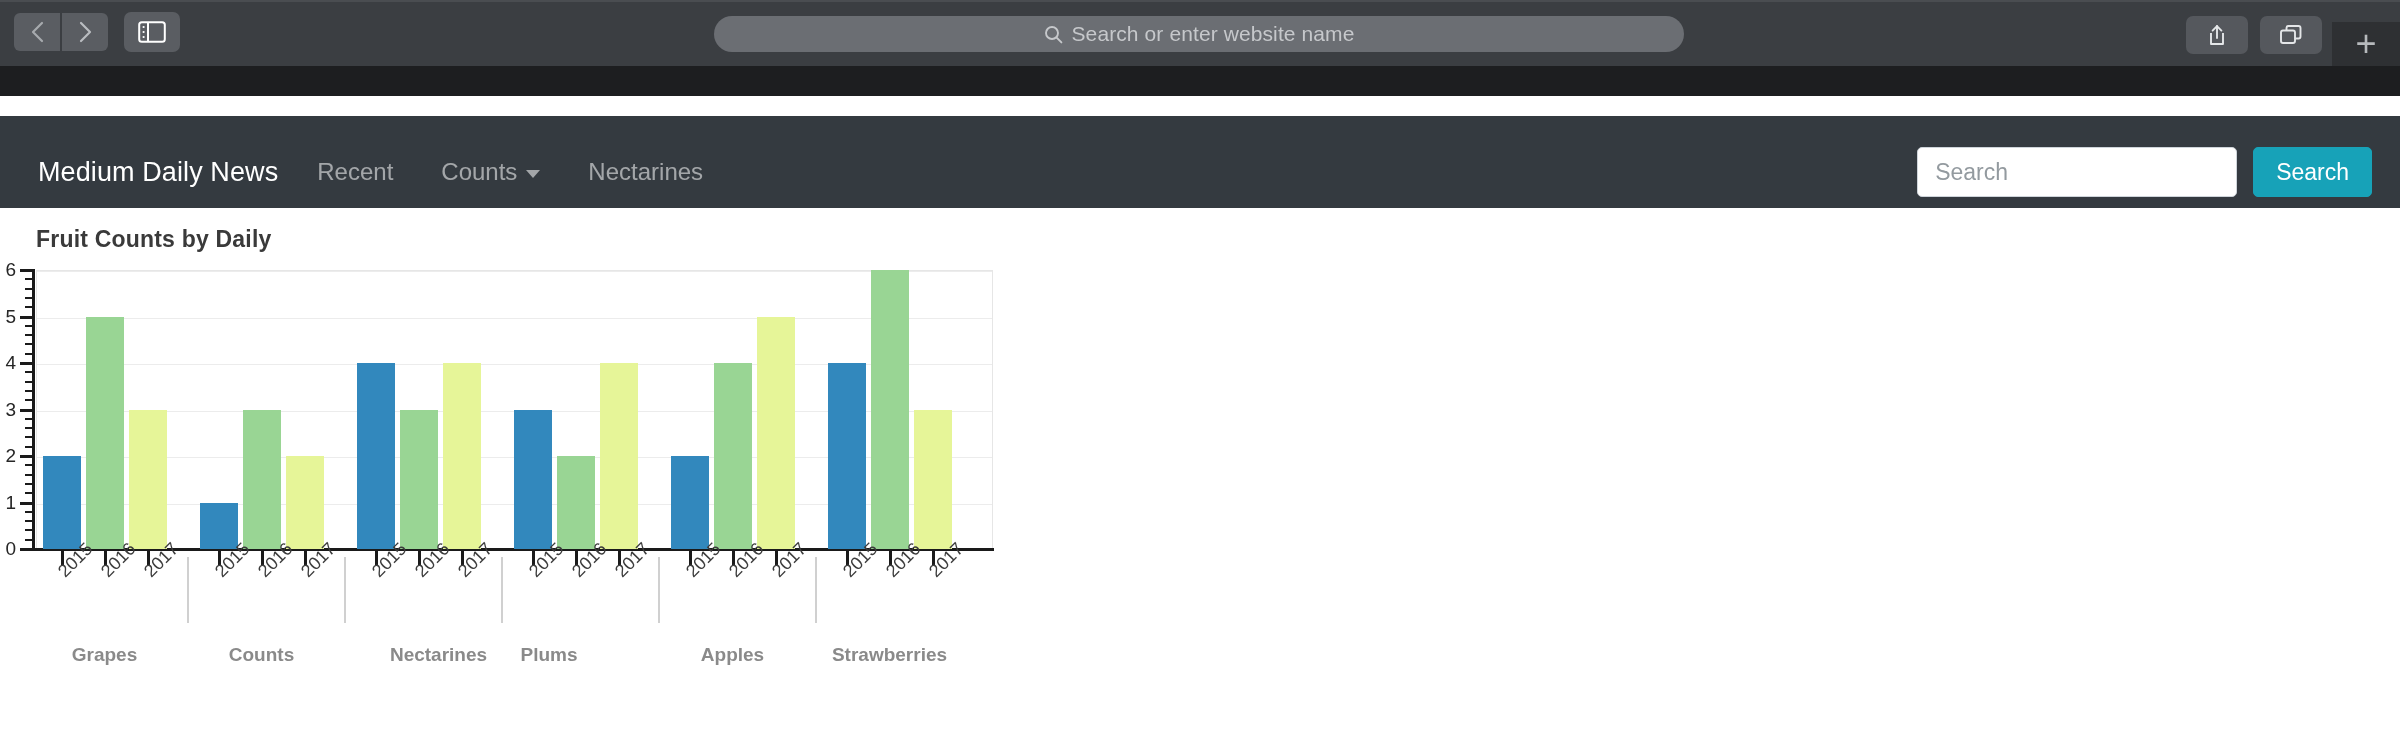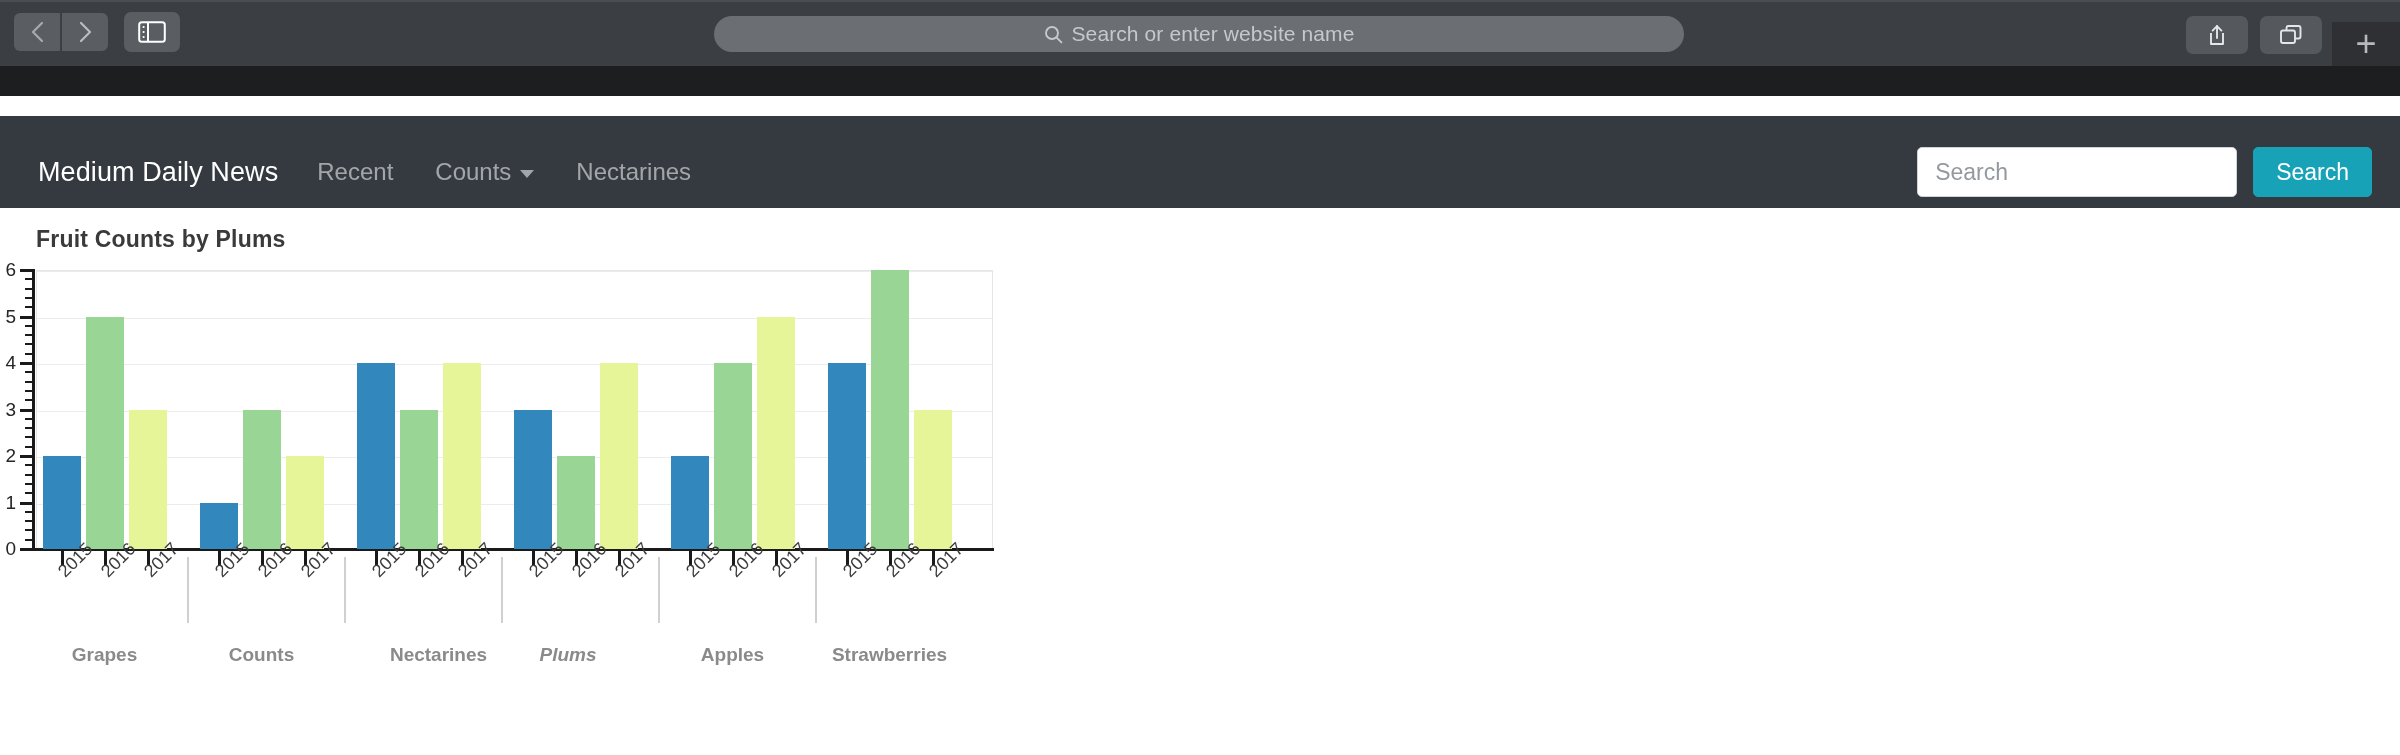--- a/index.html
+++ b/index.html
@@ -145,21 +145,21 @@
   .brand {
     margin-left: 38px;
     color: #ffffff;
     font-size: 27px;
     letter-spacing: 0.1px;
     white-space: nowrap;
   }
   .nav-links {
     display: flex;
     align-items: flex-end;
-    gap: 8px;
+    gap: 14px;
     margin-left: 22px;
   }
   .nav-link {
     color: rgba(255,255,255,0.55);
     font-size: 24px;
     padding: 0 17px;
     white-space: nowrap;
     display: flex;
     align-items: center;
     gap: 9px;
@@ -422,21 +422,21 @@
     </div>
 
     <form class="navbar-search">
       <input class="search-input" type="text" placeholder="Search" style="">
       <button class="search-button" type="button">Search</button>
     </form>
   </div>
 </div>
 
 <div class="page-body">
-  <div class="chart-title">Fruit Counts by Plums</div>
+  <div class="chart-title">Fruit Counts by Daily</div>
 
   <div class="chart-wrap">
     <div class="plot" id="plot">
         <div class="gridline" style="top: 232.5px;"></div>
         <div class="gridline" style="top: 186px;"></div>
         <div class="gridline" style="top: 139.5px;"></div>
         <div class="gridline" style="top: 93px;"></div>
         <div class="gridline" style="top: 46.5px;"></div>
         <div class="gridline" style="top: 0px;"></div>
       </div>
@@ -525,21 +525,21 @@
         <div class="xtick" style="left: 460.5px;"></div>
         <div class="xyear" style="left: 453.5px;">2017</div>
         <div class="group-label" style="left: 418.5px; margin-left: 20px;">Nectarines</div>
         <div class="group-sep" style="left: 344px;"></div>
         <div class="xtick" style="left: 531.5px;"></div>
         <div class="xyear" style="left: 524.5px;">2015</div>
         <div class="xtick" style="left: 574.5px;"></div>
         <div class="xyear" style="left: 567.5px;">2016</div>
         <div class="xtick" style="left: 617.5px;"></div>
         <div class="xyear" style="left: 610.5px;">2017</div>
-        <div class="group-label" style="left: 568px; font-style: italic;">Plums</div>
+        <div class="group-label" style="left: 549px;">Plums</div>
         <div class="group-sep" style="left: 501px;"></div>
         <div class="xtick" style="left: 688.5px;"></div>
         <div class="xyear" style="left: 681.5px;">2015</div>
         <div class="xtick" style="left: 731.5px;"></div>
         <div class="xyear" style="left: 724.5px;">2016</div>
         <div class="xtick" style="left: 774.5px;"></div>
         <div class="xyear" style="left: 767.5px;">2017</div>
         <div class="group-label" style="left: 732.5px;">Apples</div>
         <div class="group-sep" style="left: 658px;"></div>
         <div class="xtick" style="left: 845.5px;"></div>

